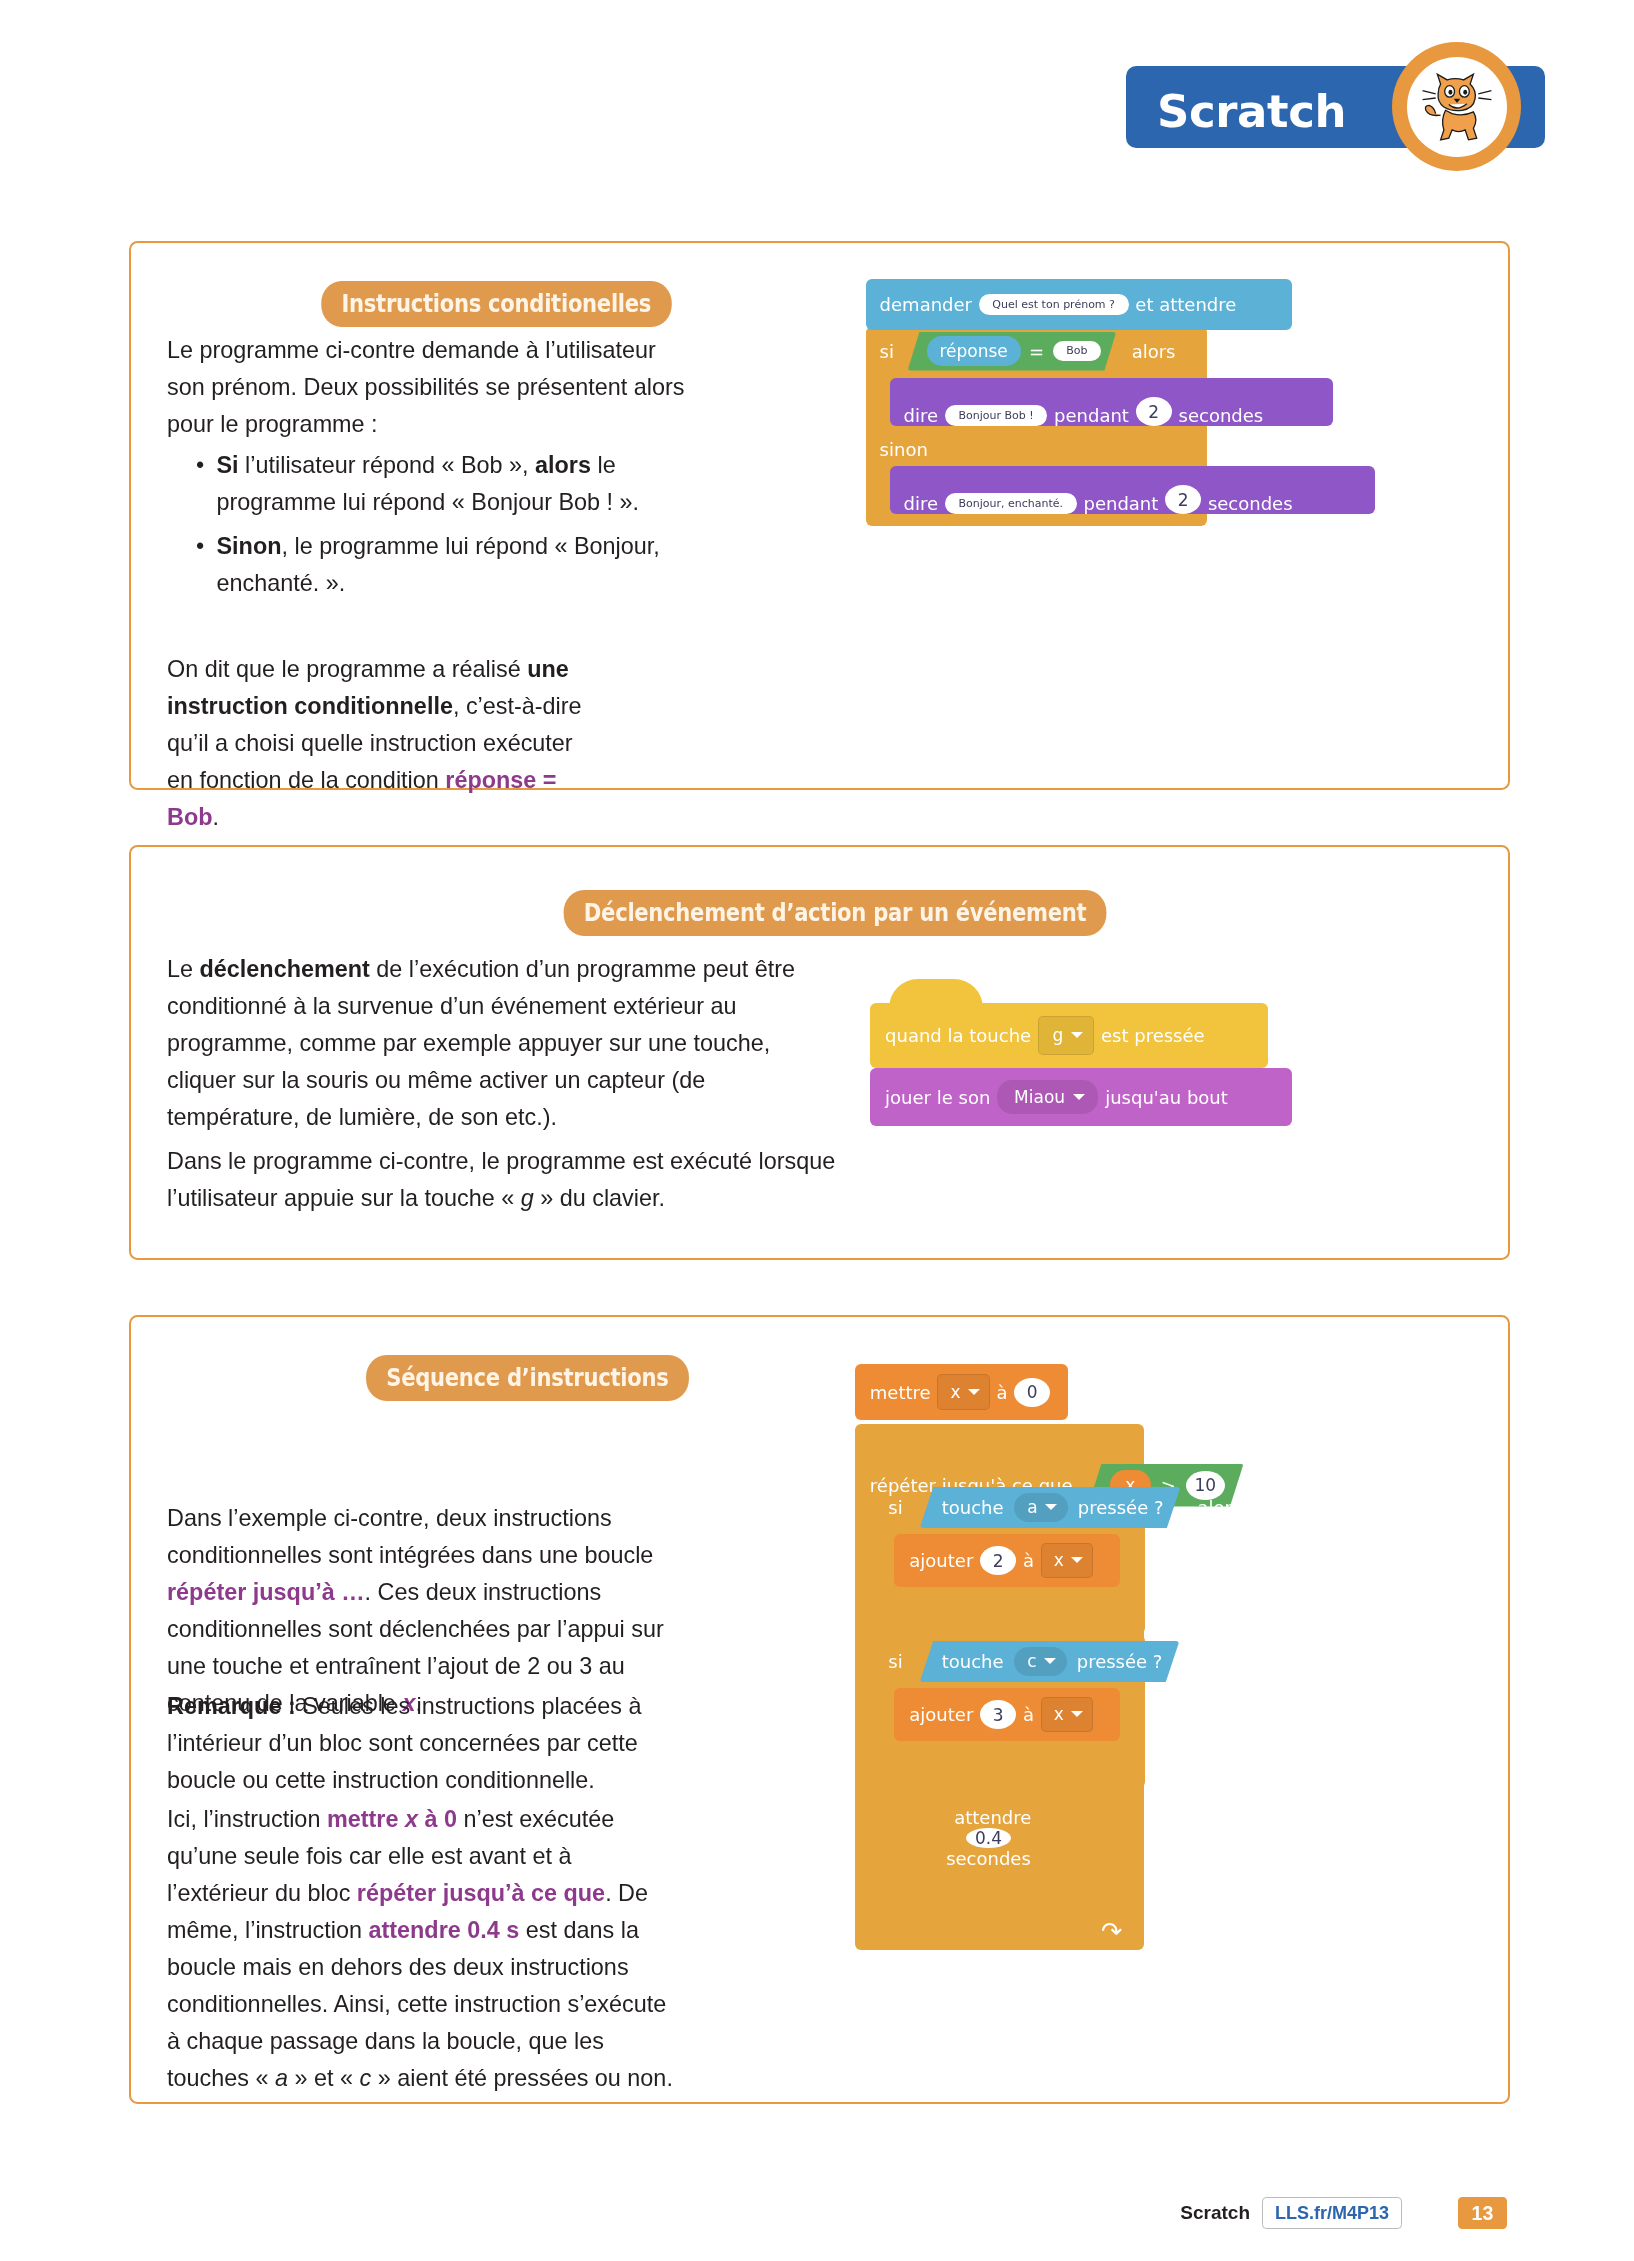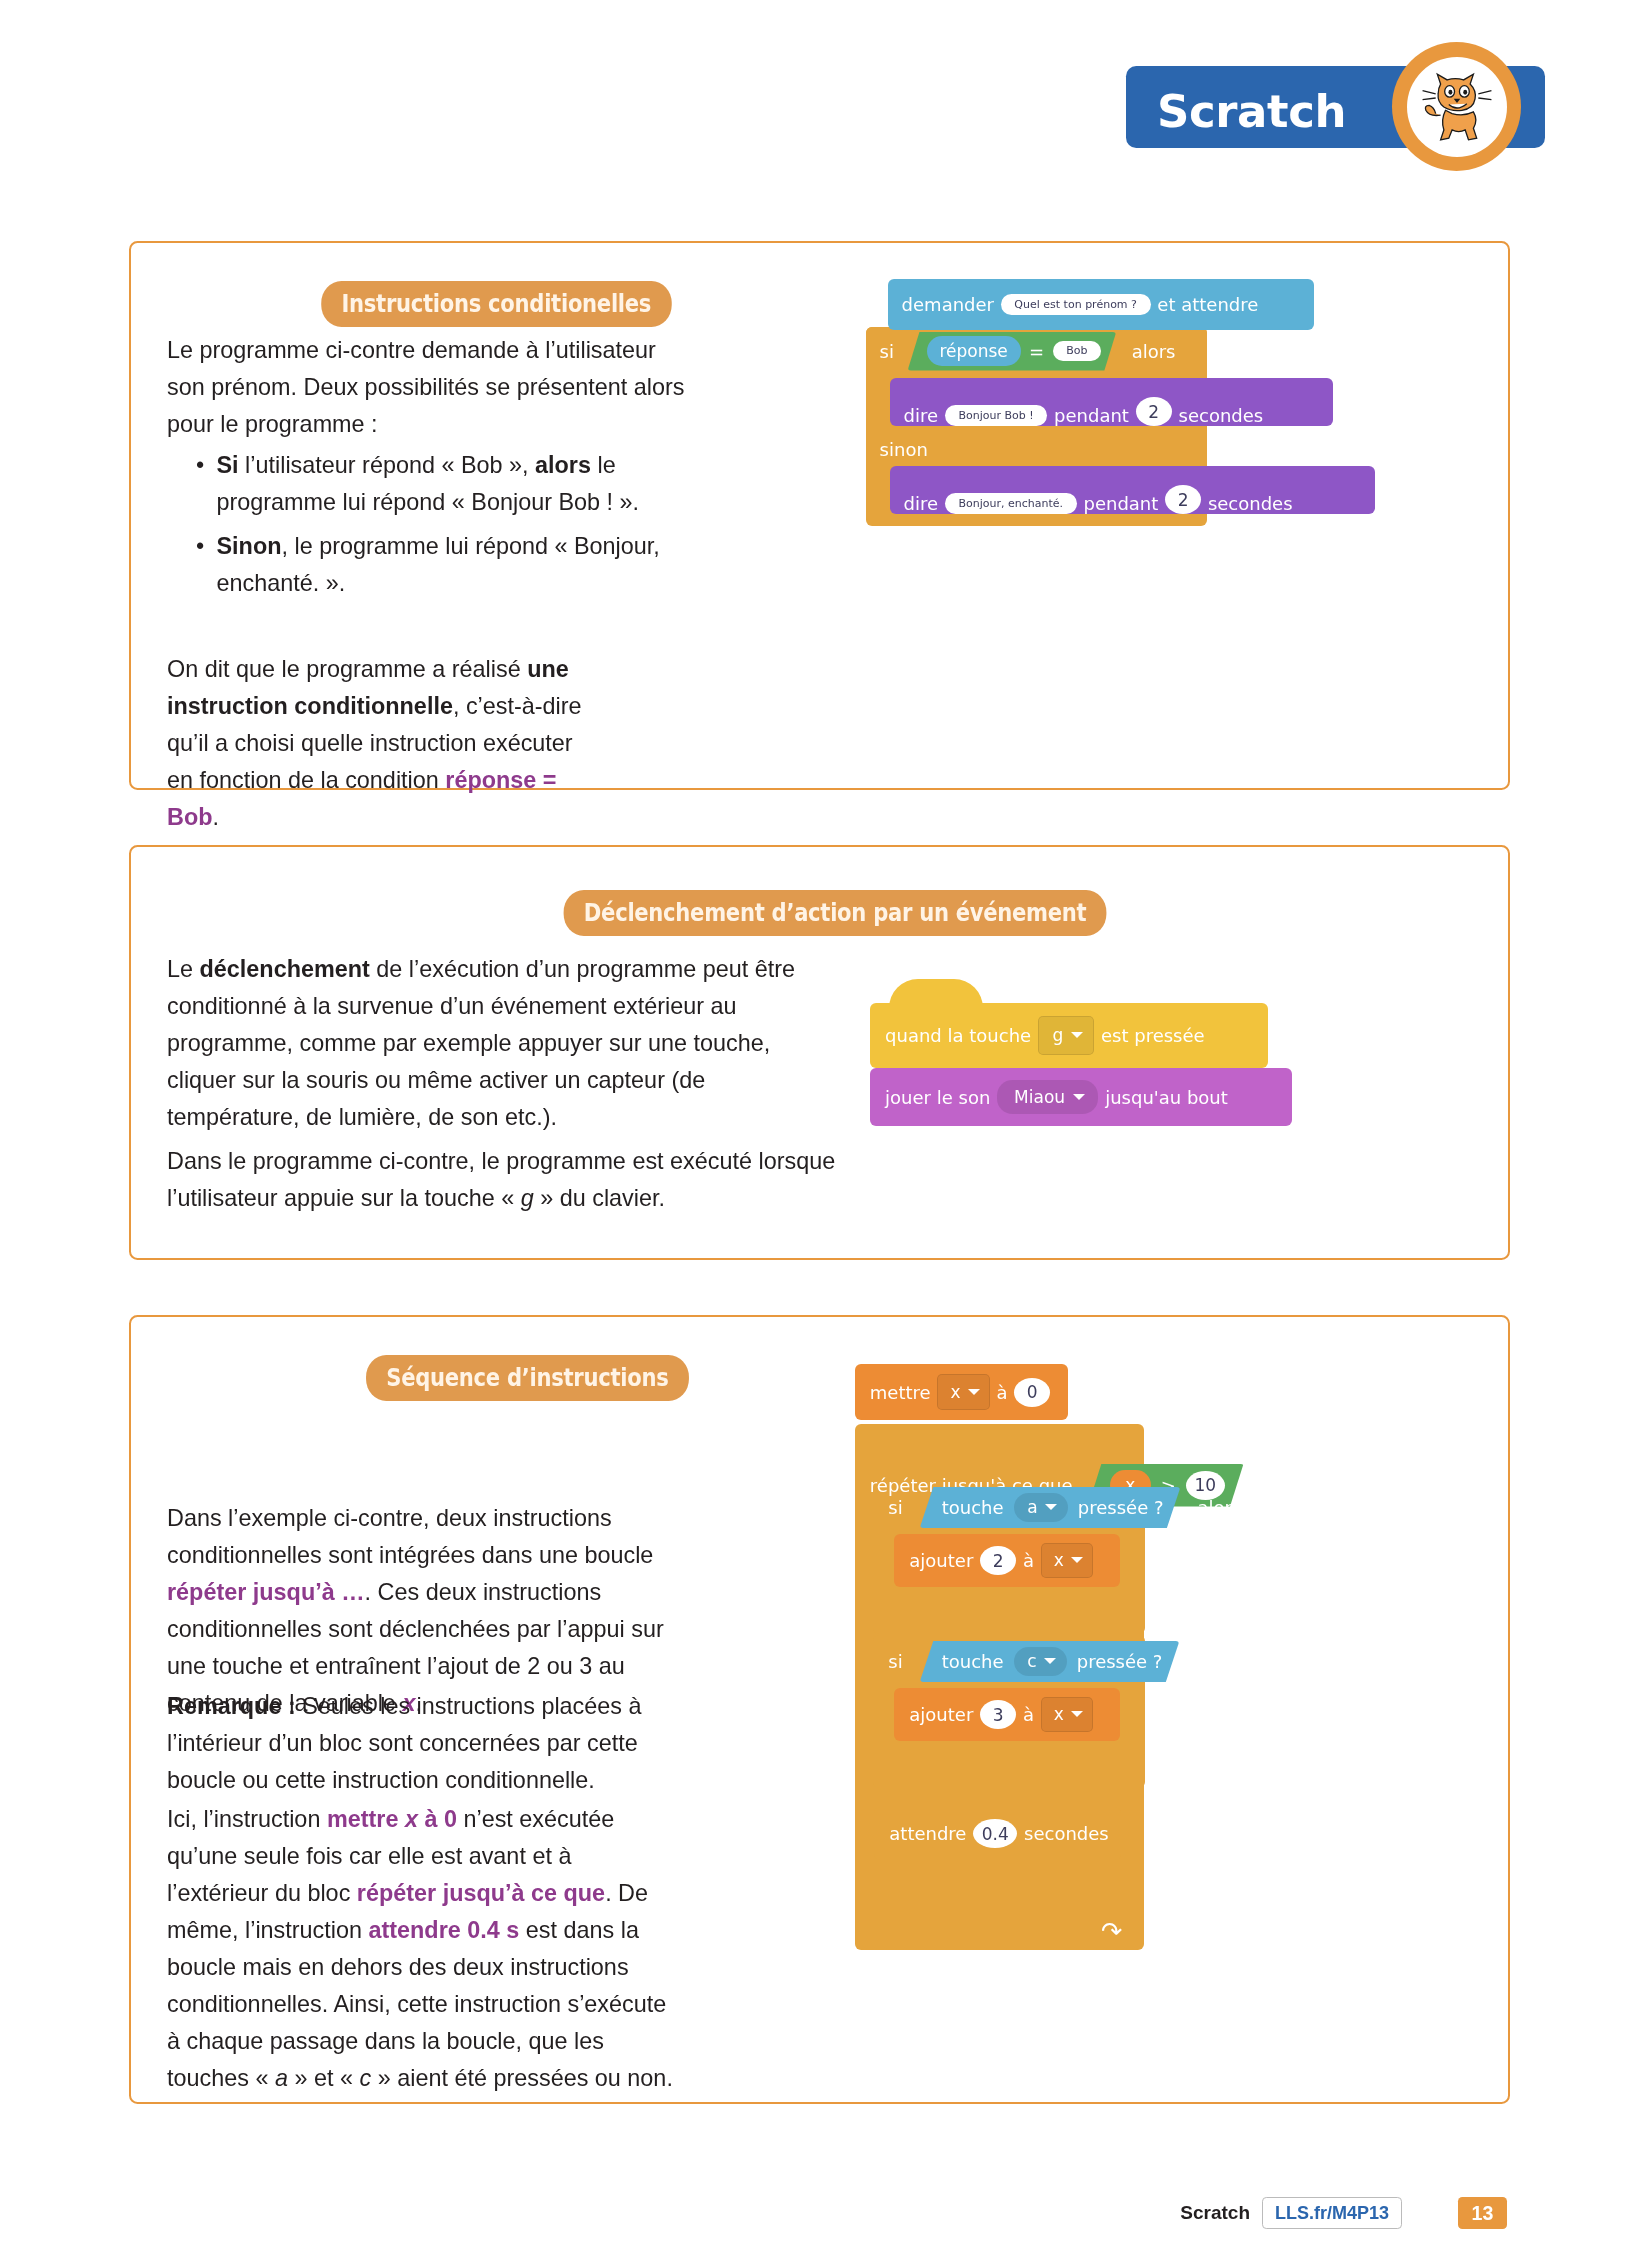--- a/index.html
+++ b/index.html
@@ -97,21 +97,21 @@
 
   <div class="txt" style="top:408px;left:36px;width:426px;">
     <span>On dit que le programme a réalisé </span><b>une instruction conditionnelle</b><span>, c’est-à-dire qu’il a choisi quelle instruction exécuter en fonction de la condition </span><span class="purple">réponse = Bob</span><span>.</span>
   </div>
 
   <div class="scr" style="top:36px;left:735px;width:596px;height:247px;">
 
     <div style="position:absolute;top:48px;left:0;width:341px;height:199px;background:#E5A43C;border-radius:6px;"></div>
     <div style="position:absolute;top:48px;left:0;width:341px;height:48px;background:#E5A43C;border-radius:6px 6px 0 0;"></div>
 
-    <div class="blk c-sensing" style="top:0;left:0;width:426px;height:51px;border-radius:6px;margin-left:22px;">
+    <div class="blk c-sensing" style="top:0;left:0;width:426px;height:51px;border-radius:6px;">
       <span class="lbl" style="padding-left:13.6px;">demander</span>
       <span class="oval-white">Quel est ton prénom ?</span>
       <span class="lbl">et attendre</span>
     </div>
 
     <div class="blk" style="top:48px;left:0;width:341px;height:48px;background:transparent;">
       <span class="lbl" style="padding-left:13.6px;">si</span>
       <span style="display:inline-flex;align-items:center;height:39px;background:#5BAD5D;
                    clip-path:polygon(12px 0,100% 0,calc(100% - 12px) 100%,0 100%);
                    border-radius:3.4px;padding:0 15.3px 0 19px;margin-left:6.8px;gap:8.5px;">
@@ -263,21 +263,21 @@
     <div class="blk c-var" style="top:324px;left:48px;width:226px;height:53px;border-radius:6px;">
       <span class="lbl" style="padding-left:15.3px;">ajouter</span>
       <span class="round-num">3</span>
       <span class="lbl">à</span>
       <span class="dropdown" style="background:rgba(0,0,0,0.07);border:0.9px solid rgba(0,0,0,0.10);padding:6px 8.5px 6.8px 12px;">
         <span>x</span>
         <span class="caret"></span>
       </span>
     </div>
 
-    <div class="blk c-control" style="top:443px;left:28px;width:247px;height:53px;border-radius:6px;">
+    <div class="blk c-control" style="top:443px;left:19px;width:247px;height:53px;border-radius:6px;flex-direction:column;">
       <span class="lbl" style="padding-left:15.3px;">attendre</span>
       <span class="round-num">0.4</span>
       <span class="lbl">secondes</span>
     </div>
 
     <div style="position:absolute;top:552px;left:255px;color:#fff;font-size:25.5px;">↷</div>
   </div>
 </div>
 
 <div class="footer">

